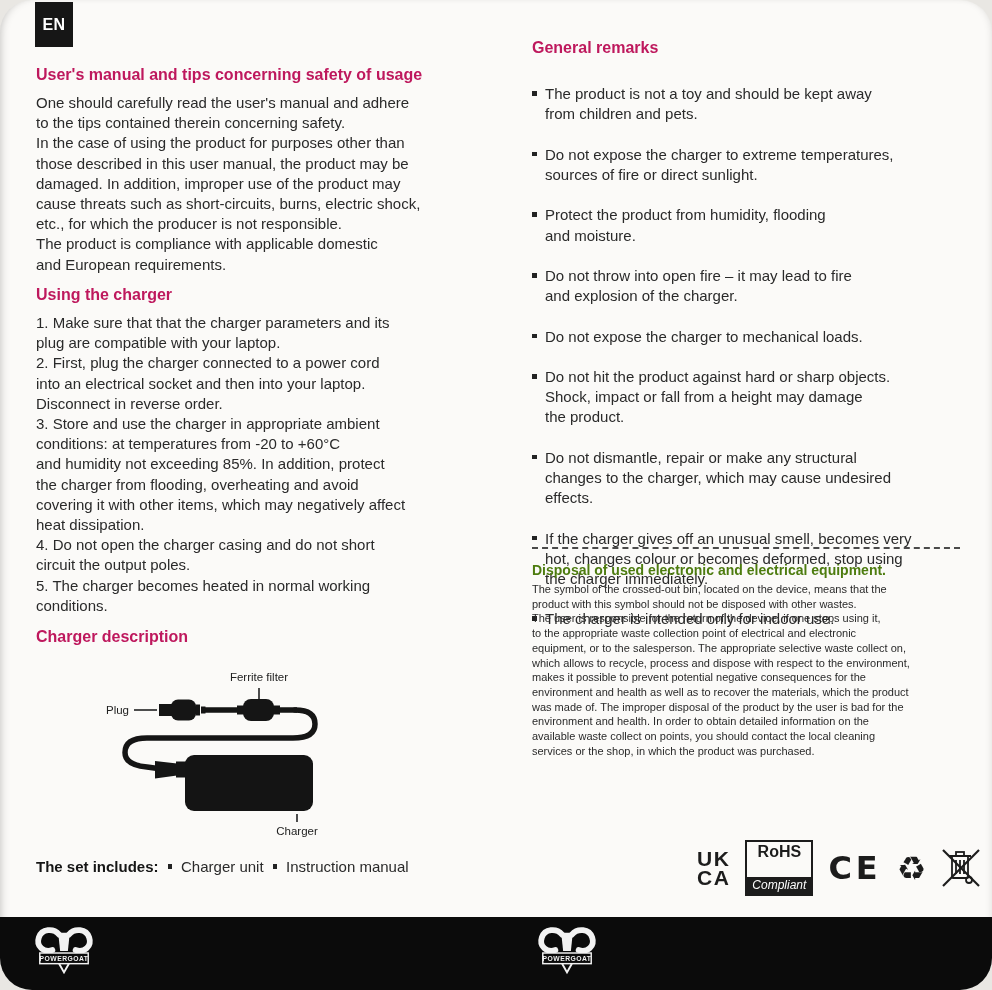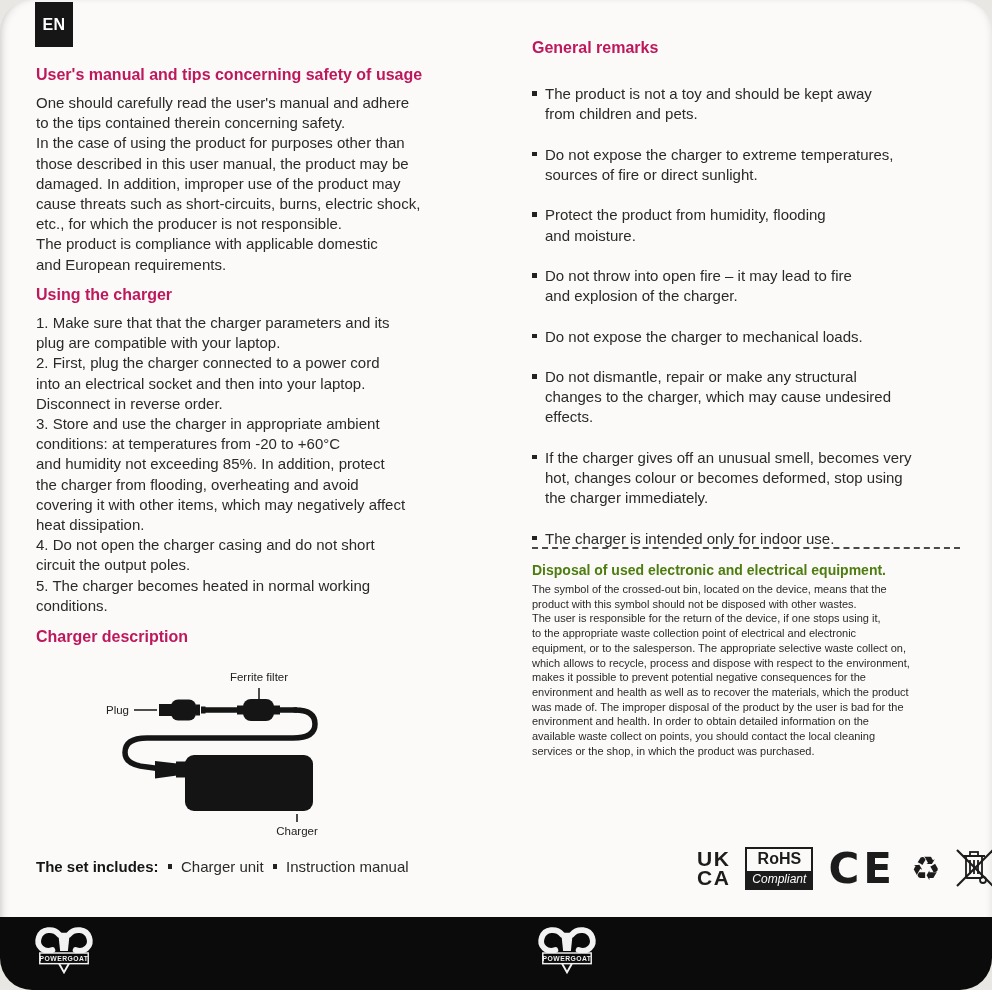--- a/index.html
+++ b/index.html
@@ -37,23 +37,23 @@
   
   .dashed-divider{border-top:2px dashed #4a4a4a;height:0;}
   
   .set-line{font-size:15px;color:#2a2a2a;display:flex;align-items:center;gap:9px;}
   .set-line .lbl{font-weight:bold;color:#151515;}
   .set-line .sq{width:4.5px;height:4.5px;background:#232323;display:inline-block;}
   
   .badge-row{display:flex;align-items:center;gap:15px;}
   .ukca{font-weight:bold;font-size:21px;line-height:.92;letter-spacing:1.5px;color:#1c1c1c;text-align:center;}
   .rohs{border:2.5px solid #1c1c1c;text-align:center;background:#fbfaf8;}
-  .rohs .t{font-weight:bold;font-size:16px;padding:1px 7px 3px;color:#1c1c1c;}
+  .rohs .t{font-weight:bold;font-size:16px;padding:1px 7px 16px;color:#1c1c1c;}
   .rohs .s{background:#1c1c1c;color:#fdfdfd;font-size:12px;padding:1px 5px 2px;font-style:italic;}
-  .ce{font-weight:bold;font-size:42px;letter-spacing:4px;color:#1c1c1c;font-family:"DejaVu Sans",sans-serif;}
+  .ce{font-weight:bold;font-size:32px;letter-spacing:4px;color:#1c1c1c;font-family:"DejaVu Sans",sans-serif;}
   .recycle{font-size:33px;color:#1c1c1c;line-height:1;font-family:"DejaVu Sans",sans-serif;}
   
   .footer-bar{left:0;top:917px;width:992px;height:73px;background:#0b0b0b;}
   .goat{position:absolute;top:8px;width:62px;height:56px;}
 </style>
 </head>
 <body>
 
 <div class="page">
 
@@ -137,20 +137,23 @@
   <ul class="abs right-col bullets body-text" style="top:64px;">
     <li><span class="marker"></span><span class="b-text">The product is not a toy and should be kept away
 from children and pets.</span></li>
     <li><span class="marker"></span><span class="b-text">Do not expose the charger to extreme temperatures,
 sources of fire or direct sunlight.</span></li>
     <li><span class="marker"></span><span class="b-text">Protect the product from humidity, flooding
 and moisture.</span></li>
     <li><span class="marker"></span><span class="b-text">Do not throw into open fire – it may lead to fire
 and explosion of the charger.</span></li>
     <li><span class="marker"></span><span class="b-text">Do not expose the charger to mechanical loads.</span></li>
+    <li><span class="marker"></span><span class="b-text">Do not hit the product against hard or sharp objects.
+Shock, impact or fall from a height may damage
+the product.</span></li>
     <li><span class="marker"></span><span class="b-text">Do not dismantle, repair or make any structural
 changes to the charger, which may cause undesired
 effects.</span></li>
     <li><span class="marker"></span><span class="b-text">If the charger gives off an unusual smell, becomes very
 hot, changes colour or becomes deformed, stop using
 the charger immediately.</span></li>
     <li><span class="marker"></span><span class="b-text">The charger is intended only for indoor use.</span></li>
   </ul>
 
   <div class="abs right-col dashed-divider" style="top:547px;"></div>

